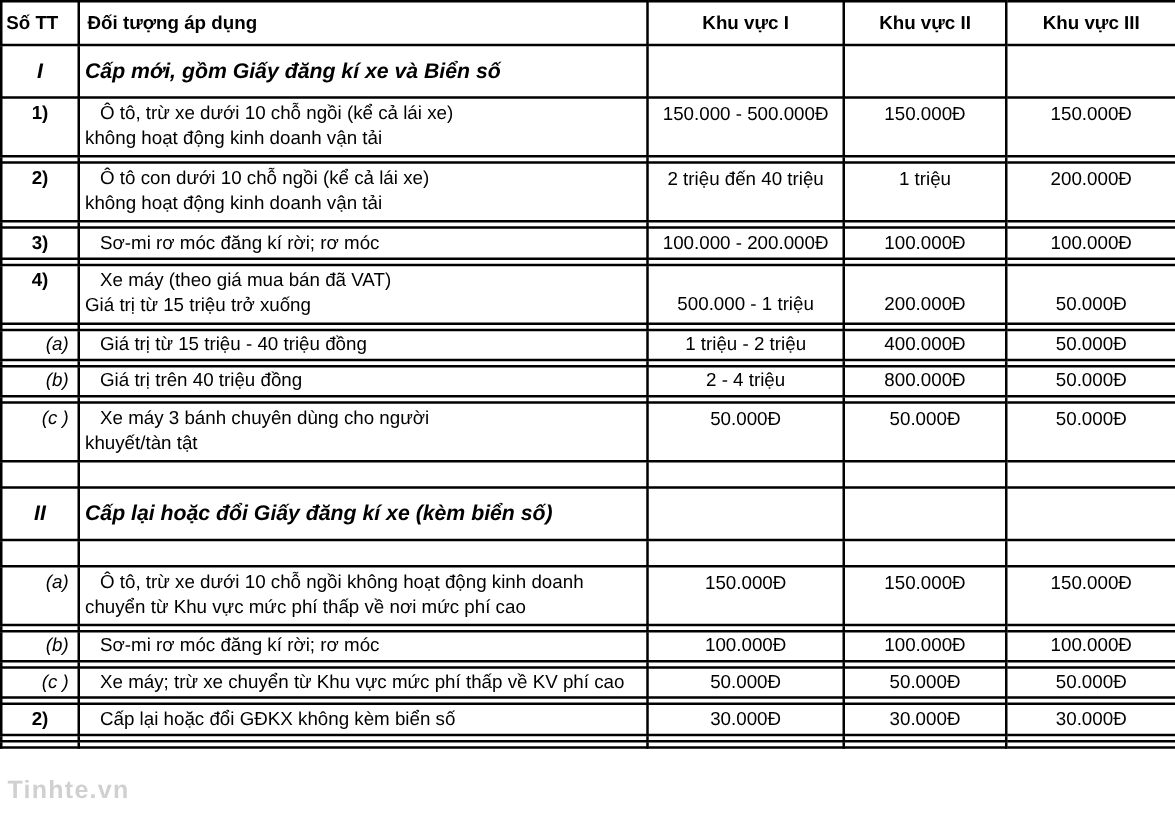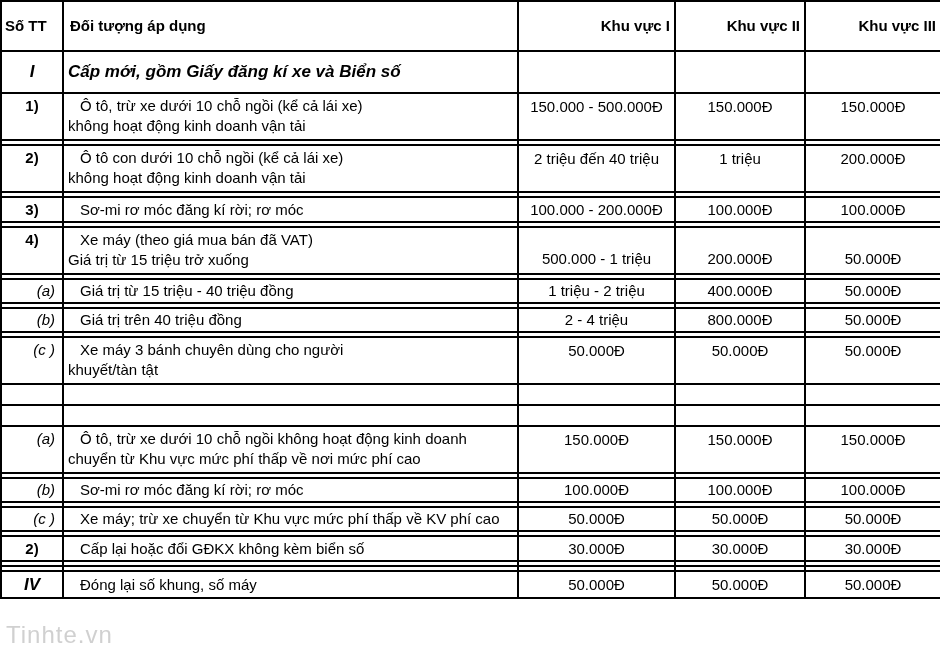--- a/index.html
+++ b/index.html
@@ -23,25 +23,25 @@
     font-size: 15px;
     line-height: 20px;
     vertical-align: middle;
     overflow: hidden;
     white-space: nowrap;
   }
   .c-val { text-align: center; }
   .c-label .ln.first { padding-left: 12px; }
   .c-label.bold { font-weight: normal; }
 
-  tr.t-header { height: 50px; }
+  tr.t-header { height: 35px; }
   tr.t-header td { font-weight: bold; }
   tr.t-header .c-num { text-align: left; padding-left: 3px; }
   tr.t-header .c-label { padding-left: 6px; }
-  tr.t-header .c-val { text-align: right; }
+  tr.t-header .c-val { text-align: center; }
 
   tr.t-section { height: 42px; }
   tr.t-section .c-num,
   tr.t-section .c-label { font-weight: bold; font-style: italic; font-size: 17px; }
   tr.t-section .c-num { text-align: center; }
   tr.t-section .c-label { text-align: left; }
 
   tr.t-item { height: 25px; }
   tr.t-item .c-num { font-weight: bold; text-align: center; }
 
@@ -60,22 +60,22 @@
 
   tr.t-spacer { height: 5px; }
   tr.t-spacer td { padding: 0; font-size: 2px; line-height: 2px; height: 5px; }
   tr.t-empty { height: 21px; }
   tr.t-empty td { padding: 0; }
 
   .watermark {
     position: absolute;
     left: 6px;
     top: 621px;
-    font-size: 24px;
-    font-weight: normal;
+    font-size: 20px;
+    font-weight: bold;
     letter-spacing: 1px;
     color: rgba(170,170,170,0.55);
     text-shadow: -1px -1px 0 rgba(255,255,255,0.9), 1px -1px 0 rgba(255,255,255,0.9),
                  -1px 1px 0 rgba(255,255,255,0.9), 1px 1px 0 rgba(255,255,255,0.9);
     pointer-events: none;
   }
 </style>
 </head>
 <body>
 
@@ -214,20 +214,27 @@
           <td class="c-val">50.000Đ</td>
           <td class="c-val">50.000Đ</td>
         </tr>
         <tr class="t-empty">
           <td></td>
           <td></td>
           <td></td>
           <td></td>
           <td></td>
         </tr>
+        <tr class="t-section">
+          <td class="c-num">II</td>
+          <td class="c-label">Cấp lại hoặc đổi Giấy đăng kí xe (kèm biển số)</td>
+          <td class="c-val"></td>
+          <td class="c-val"></td>
+          <td class="c-val"></td>
+        </tr>
         <tr class="t-empty">
           <td></td>
           <td></td>
           <td></td>
           <td></td>
           <td></td>
         </tr>
         <tr class="t-sub two v-top">
           <td class="c-num">(a)</td>
           <td class="c-label">
@@ -293,25 +300,16 @@
           <td></td>
           <td></td>
         </tr>
         <tr class="t-spacer">
           <td></td>
           <td></td>
           <td></td>
           <td></td>
           <td></td>
         </tr>
-        <tr class="t-secitem">
-          <td class="c-num">IV</td>
-          <td class="c-label">
-            <div class="ln first">Đóng lại số khung, số máy</div>
-          </td>
-          <td class="c-val">50.000Đ</td>
-          <td class="c-val">50.000Đ</td>
-          <td class="c-val">50.000Đ</td>
-        </tr>
       </tbody>
   </table>
   <div class="watermark">Tinhte.vn</div>
 </div>
 
 </body></html>

